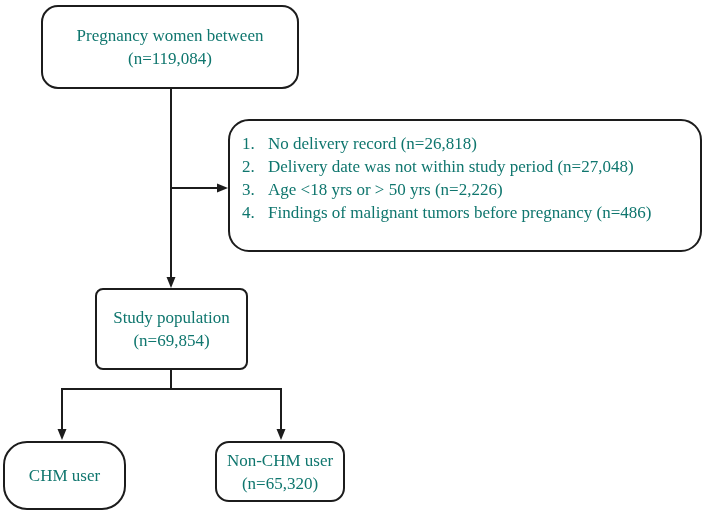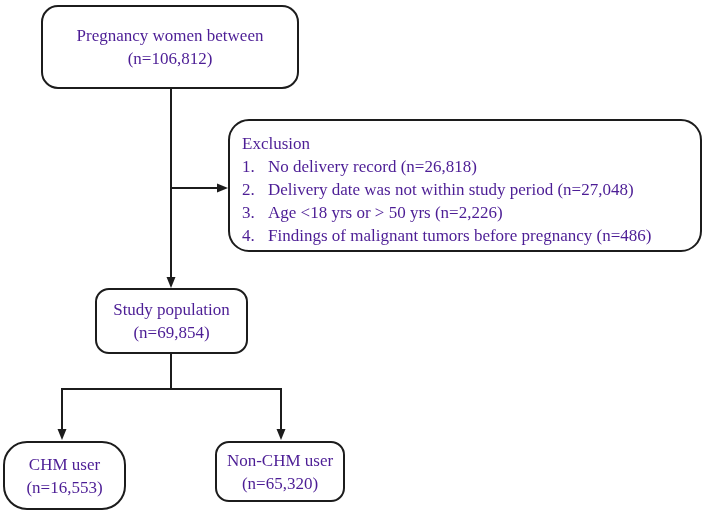--- a/index.html
+++ b/index.html
@@ -2,21 +2,21 @@
 <html><head>
 <meta charset="utf-8">
 <style>
   html, body { margin: 0; padding: 0; background: #ffffff; }
   .canvas {
     position: relative;
     width: 709px;
     height: 512px;
     background: #ffffff;
     font-family: "Liberation Serif", serif;
-    color: #4c1d95;
+    color: #0f766e;
     overflow: hidden;
   }
   .node {
     position: absolute;
     box-sizing: border-box;
     border: 2px solid #1c1c1c;
     background: #ffffff;
     font-size: 17px;
     line-height: 23px;
     display: flex;
@@ -24,21 +24,21 @@
     align-items: center;
     justify-content: center;
     text-align: center;
   }
   #box-source   { left: 41px;  top: 5px;   width: 258px; height: 84px;  border-radius: 17px; }
   #box-exclusion{
     left: 228px; top: 119px; width: 474px; height: 133px; border-radius: 21px;
     align-items: flex-start; justify-content: flex-start; text-align: left;
     padding: 11px 10px 0 12px;
   }
-  #box-study    { left: 95px;  top: 288px; width: 153px; height: 66px;  border-radius: 14px; }
+  #box-study    { left: 95px;  top: 288px; width: 153px; height: 82px;  border-radius: 8px; }
   #box-chm      { left: 3px;   top: 441px; width: 123px; height: 69px;  border-radius: 24px; }
   #box-nonchm   { left: 215px; top: 441px; width: 130px; height: 61px;  border-radius: 14px; }
   .excl-row { display: flex; width: 100%; }
   .excl-num { flex: none; width: 26px; }
   .excl-txt { flex: 1; font-family: Liberation Serif, serif; }
   svg.connectors {
     position: absolute;
     left: 0; top: 0;
     width: 709px; height: 512px;
     pointer-events: none;
@@ -64,25 +64,24 @@
 
     <line x1="62" y1="388" x2="62" y2="431"></line>
     <polygon points="62,440 57.5,429 66.5,429"></polygon>
 
     <line x1="281" y1="388" x2="281" y2="431"></line>
     <polygon points="281,440 276.5,429 285.5,429"></polygon>
   </svg>
 
   <div class="node" id="box-source">
     <div>Pregnancy women between</div>
-    <div>(n=106,812)</div>
+    <div>(n=119,084)</div>
   </div>
 
   <div class="node" id="box-exclusion">
-    <div>Exclusion</div>
     <div class="excl-row">
       <span class="excl-num">1.</span>
       <span class="excl-txt">No delivery record (n=26,818)</span>
     </div>
     <div class="excl-row">
       <span class="excl-num">2.</span>
       <span class="excl-txt">Delivery date was not within study period (n=27,048)</span>
     </div>
     <div class="excl-row">
       <span class="excl-num">3.</span>
@@ -94,21 +93,20 @@
     </div>
   </div>
 
   <div class="node" id="box-study">
     <div>Study population</div>
     <div>(n=69,854)</div>
   </div>
 
   <div class="node" id="box-chm">
     <div>CHM user</div>
-    <div>(n=16,553)</div>
   </div>
 
   <div class="node" id="box-nonchm">
     <div>Non-CHM user</div>
     <div>(n=65,320)</div>
   </div>
 
 </div>
 
 </body></html>

